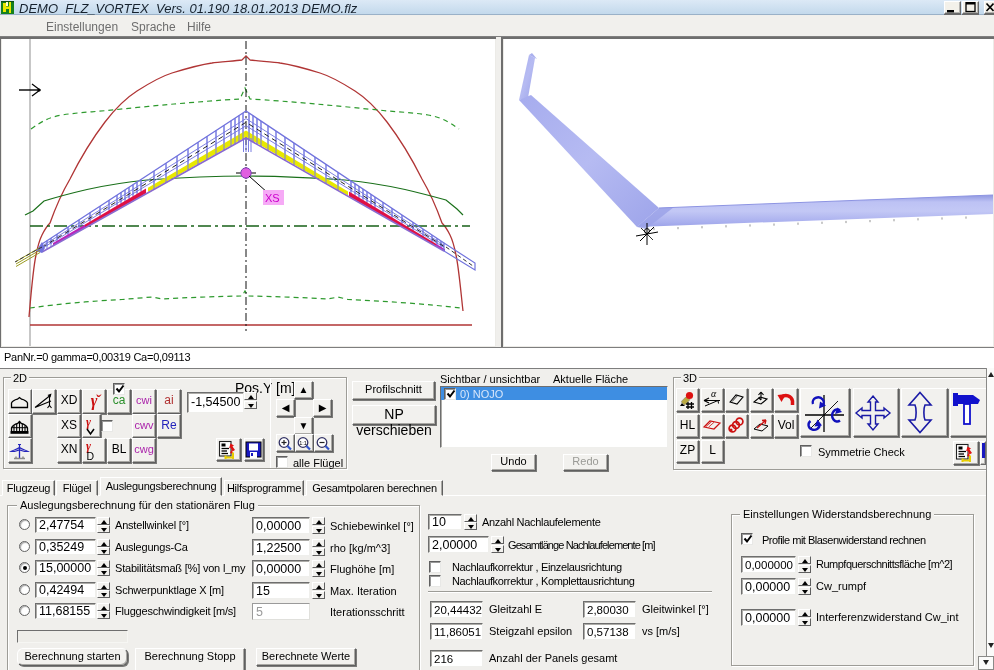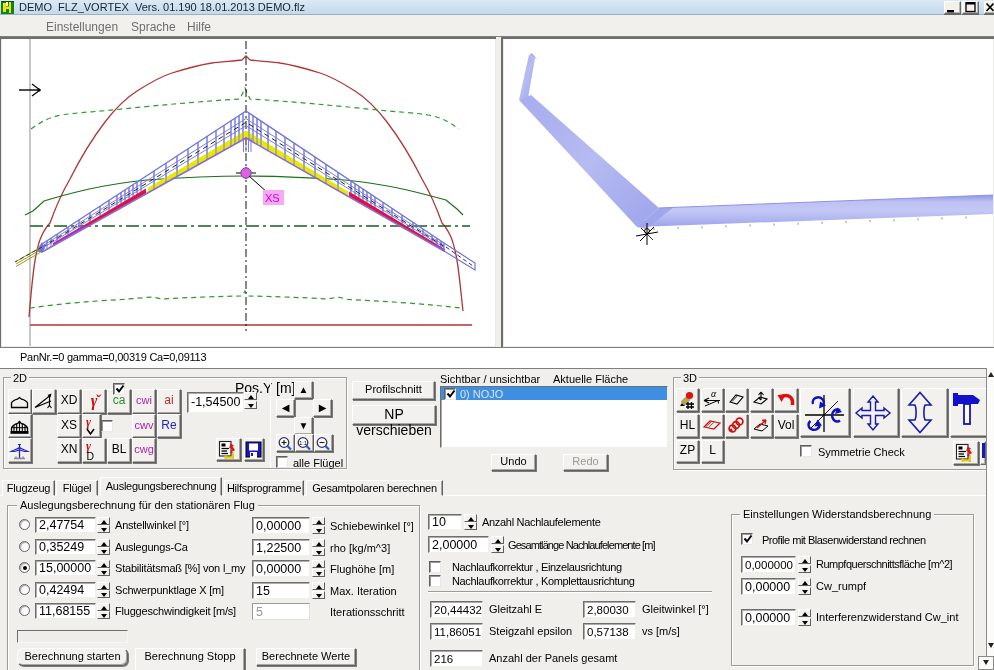--- a/index.html
+++ b/index.html
@@ -24,21 +24,21 @@
 </style></head><body>
 <div class="a" style="left:0px;top:0px;width:994px;height:15px;background:linear-gradient(#dcE9f6,#c3d9ec);border-bottom:1px solid #9ab1c8;"></div>
 <svg class="a" style="left:1px;top:1px" width="13" height="13" viewBox="0 0 13 13">
 <rect width="13" height="13" fill="#15801e"></rect>
 <rect x="0" y="0" width="13" height="1.2" fill="#0a4d10"></rect>
 <rect x="2" y="2" width="3" height="9" fill="#e8e800"></rect>
 <rect x="8" y="1" width="2" height="11" fill="#e8e800"></rect>
 <rect x="4" y="5.5" width="5" height="2.5" fill="#e8e800"></rect>
 <rect x="5" y="1" width="2" height="4" fill="#fdfdcf"></rect>
 </svg>
-<div class="a lbl" style="left:19px;top:1px;font-size:11px;color:#17222e;letter-spacing:0;">DEMO&nbsp; FLZ_VORTEX&nbsp; Vers. 01.190 18.01.2013 DEMO.flz</div>
+<div class="a lbl" style="left:19px;top:1px;font-size:13px;color:#17222e;letter-spacing:0;font-style:italic;">DEMO&nbsp; FLZ_VORTEX&nbsp; Vers. 01.190 18.01.2013 DEMO.flz</div>
 <div class="a btn2" style="left:944px;top:1px;width:17px;height:13px;background:#f3f1ea;box-shadow:inset -1px -1px 0 #b5b4b0, 0 1px 0 #6a6a6a;">
     <svg width="15" height="11" viewBox="0 0 15 11">
       <rect x="2" y="8" width="7" height="2.4" fill="#000"></rect>
     </svg>
   </div>
 <div class="a btn2" style="left:962px;top:1px;width:17px;height:13px;background:#f3f1ea;box-shadow:inset -1px -1px 0 #b5b4b0, 0 1px 0 #6a6a6a;">
     <svg width="15" height="11" viewBox="0 0 15 11">
       <rect x="3" y="0.5" width="9" height="9" fill="none" stroke="#000" stroke-width="1.3"></rect>
       <rect x="3" y="0.5" width="9" height="2" fill="#000"></rect>
     </svg>
@@ -245,21 +245,21 @@
 <line x1="438" y1="178.4" x2="438" y2="180.6" stroke="#666" stroke-width="0.7"></line>
 <line x1="462" y1="177.5" x2="462" y2="179.7" stroke="#666" stroke-width="0.7"></line>
 <line x1="143" y1="184" x2="143" y2="206" stroke="#000" stroke-width="1"></line>
 <line x1="132" y1="197" x2="154" y2="193" stroke="#000" stroke-width="1"></line>
 <line x1="136" y1="202" x2="150" y2="188" stroke="#000" stroke-width="1"></line>
 <line x1="137" y1="189" x2="149" y2="201" stroke="#000" stroke-width="0.8"></line>
 <circle cx="143" cy="192" r="2.4" fill="none" stroke="#000" stroke-width="1"></circle>
 </svg>
   </div>
 <div class="a" style="left:0px;top:347px;width:994px;height:22px;background:#fff;border-top:1px solid #7e7e7e;border-bottom:1px solid #7e7e7e;"></div>
-<div class="a lbl" style="left:20px;top:351px;font-size:11px;color:#000;letter-spacing:-0.25px;">PanNr.=0 gamma=0,00319 Ca=0,09113</div>
+<div class="a lbl" style="left:4px;top:351px;font-size:11px;color:#000;letter-spacing:-0.25px;">PanNr.=0 gamma=0,00319 Ca=0,09113</div>
 <div class="a gb" style="left:3px;top:377px;width:344px;height:92px;"></div>
 <div class="a lbl" style="left:11px;top:372px;font-size:11px;color:#000;background:#f0efec;padding:0 2px;">2D</div>
 <div class="a btn" style="left:8px;top:389px;width:24px;height:25px;font-size:11px;line-height:21px;padding-top:2px;">
     <svg width="20" height="20" viewBox="0 0 20 20">
       <path d="M2.5 15.5 L2.5 11 C3.5 9 6 7.8 8.5 7.2 L10.5 5.5 L12.5 7.2 C15 7.8 17.5 9 18.5 11 L18.5 15.5 Z" fill="none" stroke="#000" stroke-width="1.3"></path>
     </svg>
   </div>
 <div class="a btn" style="left:32px;top:389px;width:24px;height:25px;font-size:11px;line-height:21px;padding-top:1px;">
     <svg width="21" height="21" viewBox="0 0 21 21">
       <path d="M2 16.5 L16.5 5 M2 16.5 L18 10" fill="none" stroke="#000" stroke-width="1.1"></path>

